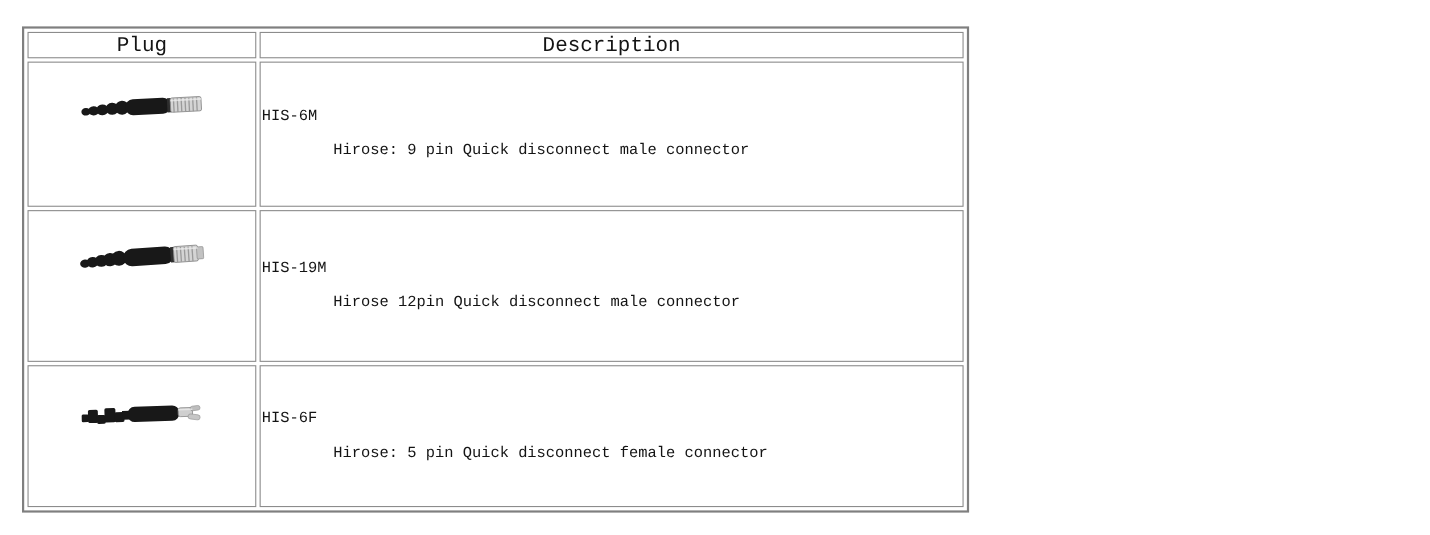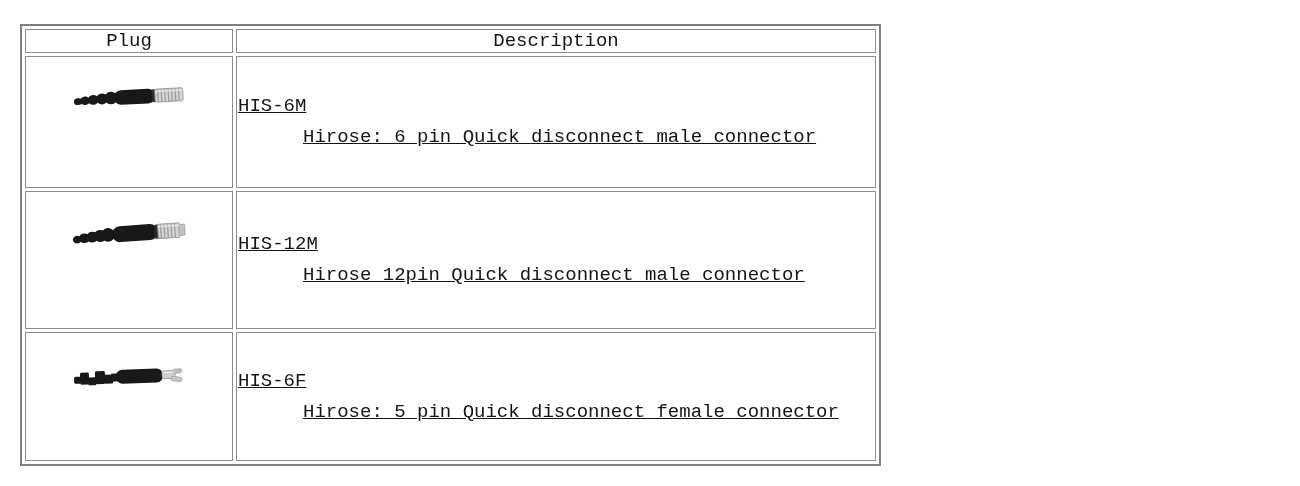--- a/index.html
+++ b/index.html
@@ -42,23 +42,22 @@
     vertical-align: top;
   }
   td.plug-cell .img-wrap {
     display: inline-block;
   }
   tr.row-1 td.plug-cell .img-wrap { margin-top: 25px; }
   tr.row-2 td.plug-cell .img-wrap { margin-top: 24px; }
   tr.row-3 td.plug-cell .img-wrap { margin-top: 29px; }
   td.desc-cell {
     vertical-align: middle;
-    font-size: 19px;
+    font-size: 14px;
     line-height: 31px;
-    text-decoration: underline;
   }
   .model-line {
     padding-left: 1px;
     white-space: pre;
   }
   .desc-line {
     padding-left: 66px;
     white-space: pre;
   }
   tr.row-1 td { height: 130px; }
@@ -102,21 +101,21 @@
               <line x1="102.5" y1="9" x2="102.5" y2="21.5"></line>
               <line x1="106" y1="9" x2="106" y2="21.5"></line>
             </g>
             <rect x="82" y="10" width="28" height="1.6" fill="#f0f0f0" opacity="0.7"></rect>
           </g>
         </svg>
       </span>
     </td>
     <td class="desc-cell">
       <div class="model-line">HIS-6M</div>
-      <div class="desc-line">Hirose: 6 pin Quick disconnect male connector</div>
+      <div class="desc-line">Hirose: 9 pin Quick disconnect male connector</div>
     </td>
   </tr>
 
   <tr class="row-2">
     <td class="plug-cell">
       <span class="img-wrap">
         <svg class="connector" width="114" height="34" viewBox="0 0 114 34" aria-label="his-12m-male-connector-photo">
           <g transform="rotate(-4 57 17)">
             <ellipse cx="5" cy="20" rx="4.5" ry="3.8" fill="#181818"></ellipse>
             <ellipse cx="12" cy="19.2" rx="5.5" ry="4.8" fill="#181818"></ellipse>
@@ -133,21 +132,21 @@
               <line x1="99.5" y1="11" x2="99.5" y2="24.5"></line>
               <line x1="103" y1="11" x2="103" y2="24.5"></line>
             </g>
             <rect x="107" y="12" width="6" height="11" rx="1" fill="#c2c2c2" stroke="#8a8a8a" stroke-width="0.6"></rect>
             <rect x="86" y="12" width="22" height="1.6" fill="#f0f0f0" opacity="0.7"></rect>
           </g>
         </svg>
       </span>
     </td>
     <td class="desc-cell">
-      <div class="model-line">HIS-12M</div>
+      <div class="model-line">HIS-19M</div>
       <div class="desc-line">Hirose 12pin Quick disconnect male connector</div>
     </td>
   </tr>
 
   <tr class="row-3">
     <td class="plug-cell">
       <span class="img-wrap">
         <svg class="connector" width="110" height="28" viewBox="0 0 110 28" aria-label="his-6f-female-connector-photo">
           <g transform="rotate(-2 55 14)">
             <rect x="0" y="13" width="7" height="7" rx="1.5" fill="#181818"></rect>

